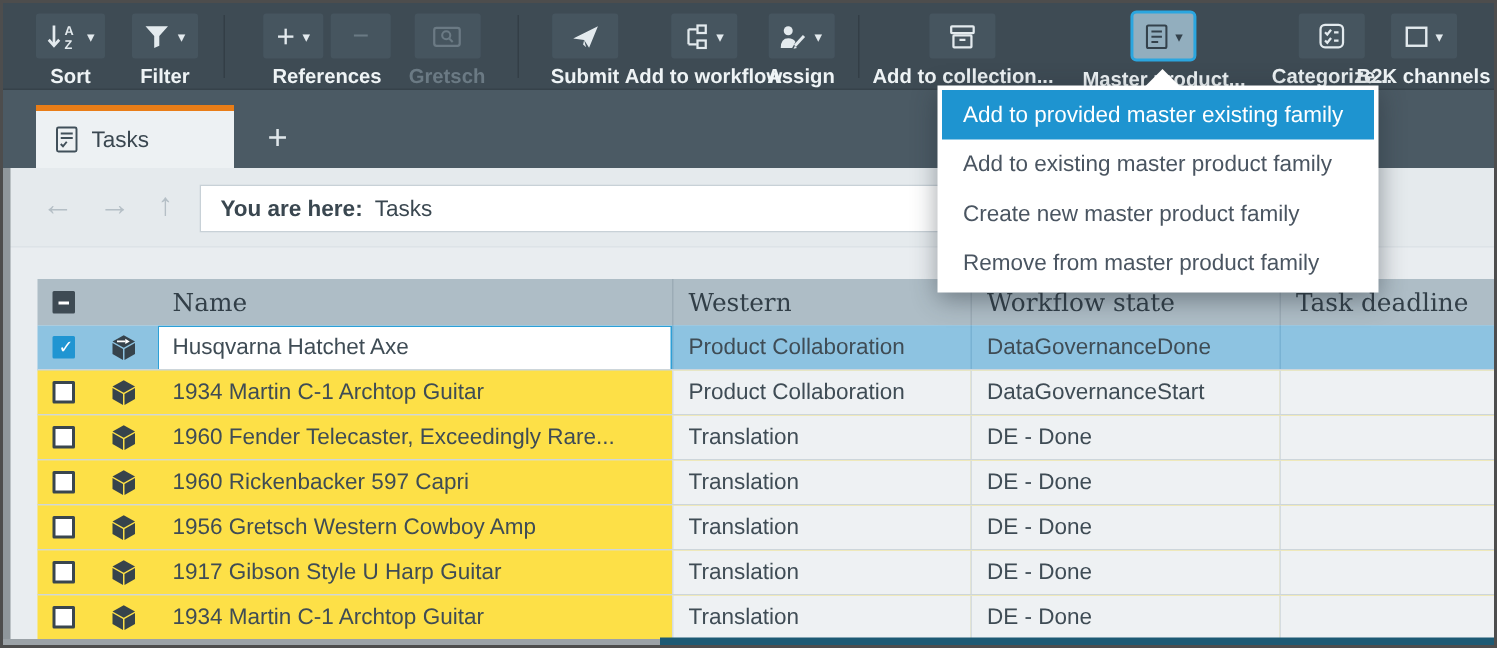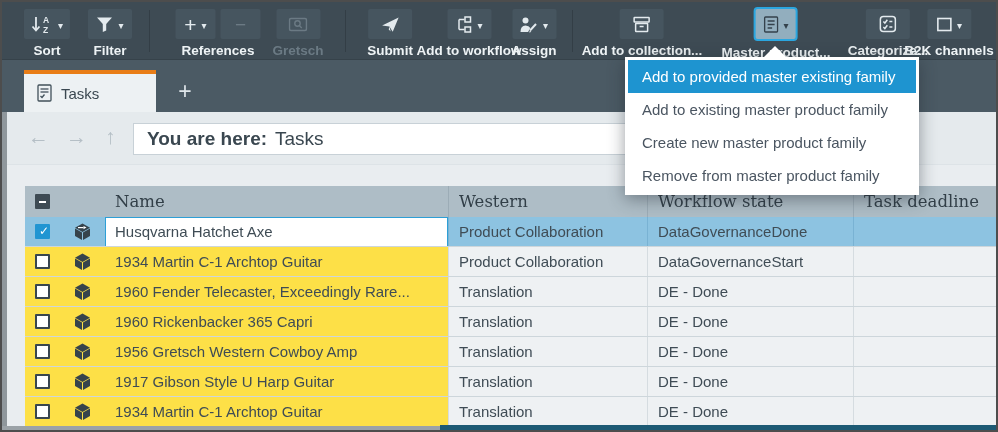--- a/index.html
+++ b/index.html
@@ -62,21 +62,21 @@
   .crumbbar { position:relative; height:53px; background:#e5eaed;
     border-bottom:1px solid #dde3e7; }
   .nav { position:absolute; top:13px; font-size:21px; color:#b5bfc6; cursor:pointer; }
   .nav-back  { left:26px; }  .nav-back::after  { content:"\2190"; }
   .nav-fwd   { left:64px; }  .nav-fwd::after   { content:"\2192"; }
   .nav-up    { left:103px; } .nav-up::after    { content:"\2191"; }
   .crumbbox {
     position:absolute; left:131px; top:11px; width:709px; height:32px;
     background:#ffffff; border:1px solid #c8d1d7;
     display:flex; align-items:center; padding-left:13px; gap:8px;
-    font-size:19px; color:#3a4750;
+    font-size:15px; color:#3a4750;
   }
   .crumb-prefix { font-weight:700; }
 
   
   .tablewrap { position:absolute; left:23px; right:0; top:184px; bottom:0; }
   .trow, .thead { display:flex; align-items:stretch; }
   .thead {
     height:31px; background:#aebdc6;
     font-family:"DejaVu Serif","Liberation Serif",serif;
     font-size:16.5px; color:#323f48;
@@ -378,21 +378,21 @@
       <div class="cell c0">
           <span class="cb"></span>
         </div>
       <div class="cell c1">
         <svg width="19" height="19" viewBox="0 0 19 19">
           <polygon points="9.5,1.5 17,5.7 9.5,9.9 2,5.7" fill="#36434c"></polygon>
           <polygon points="2,6.6 9,10.6 9,18 2,14" fill="#36434c"></polygon>
           <polygon points="17,6.6 10,10.6 10,18 17,14" fill="#36434c"></polygon>
         </svg>
       </div>
-      <div class="cell c2">1960 Rickenbacker 365 Capri</div>
+      <div class="cell c2">1960 Rickenbacker 597 Capri</div>
       <div class="cell c3">Translation</div>
       <div class="cell c4">DE - Done</div>
       <div class="cell c5"></div>
     </div>
 
     <div class="trow">
       <div class="cell c0">
           <span class="cb"></span>
         </div>
       <div class="cell c1">

